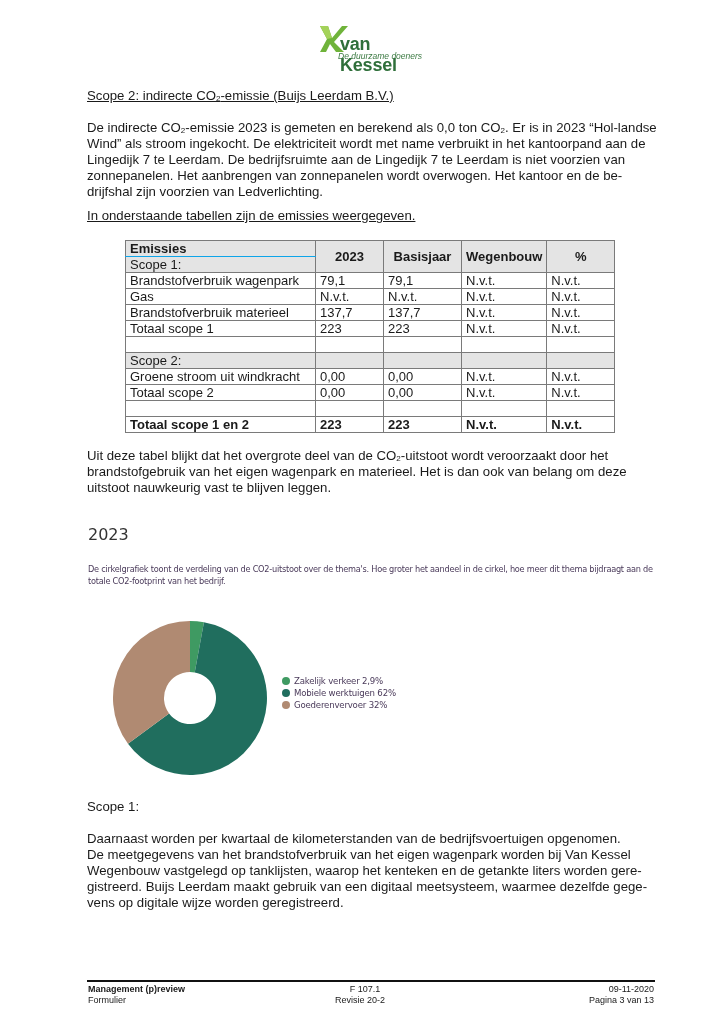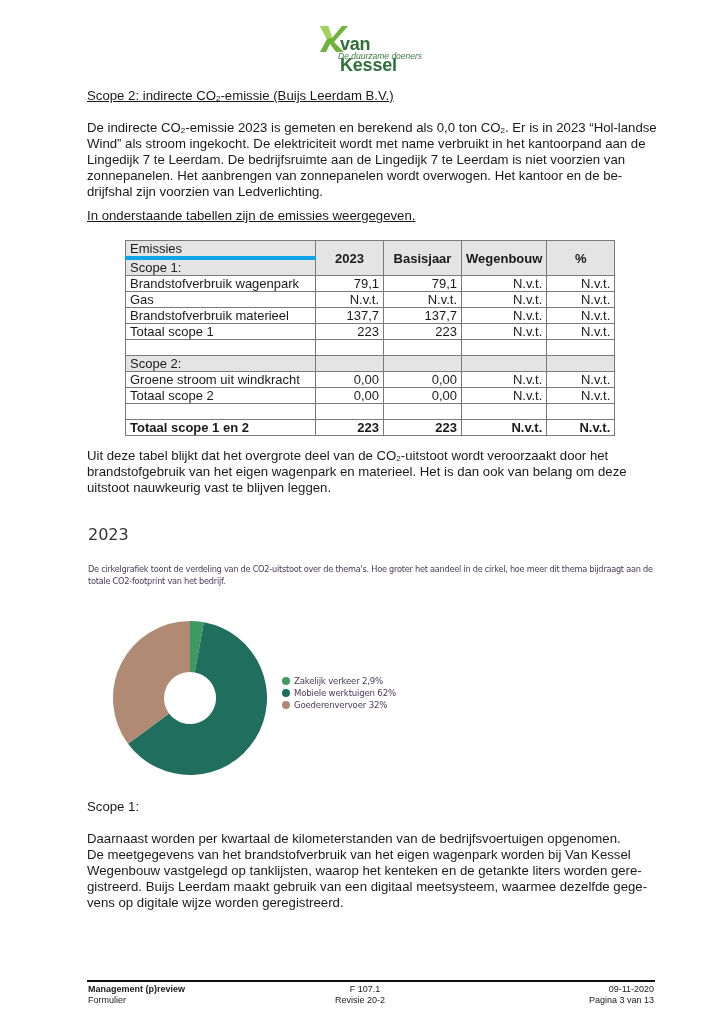--- a/index.html
+++ b/index.html
@@ -10,21 +10,21 @@
   .logo svg { position: absolute; left: 0; top: 0; }
   .logo-name { position: absolute; left: 22px; top: 10px; font-family: "Liberation Sans", sans-serif; font-weight: bold; font-size: 18px; color: #2f6f3a; letter-spacing: -0.2px; }
   .logo-tag { position: absolute; left: 20px; top: 27px; font-family: "Liberation Sans", sans-serif; font-style: italic; font-size: 8.5px; color: #3c7a43; white-space: nowrap; }
 
   .text { position: absolute; left: 87px; width: 575px; font-size: 13.2px; line-height: 16px; }
   .underline { text-decoration: underline; }
   sub { font-size: 8px; vertical-align: -1px; line-height: 0; }
 
   table.emis { position: absolute; left: 125px; top: 240px; border-collapse: collapse; font-size: 13px; }
   table.emis td { border: 1px solid #7a7a7a; height: 16px; padding: 0 4px; line-height: 15px; white-space: nowrap; }
-  table.emis td.num { text-align: right; }
+  table.emis td.num { text-align: left; }
   table.emis .hdr { background: #e4e4e4; }
   table.emis td.c0 { width: 190px; }
   table.emis td.c1 { width: 68px; }
   table.emis td.c2 { width: 78px; }
   table.emis td.c3 { width: 85px; }
   table.emis td.c4 { width: 68px; }
   table.emis .bold td { font-weight: bold; }
   table.emis .center { text-align: center; font-weight: bold; }
   table.emis tr.blank td { height: 16px; }
 
@@ -56,21 +56,21 @@
 
 <div class="text underline" style="top:88px;"><span>Scope 2: indirecte CO</span><sub>2</sub><span>-emissie (Buijs Leerdam B.V.)</span></div>
 
 <div class="text" style="top:120px;"><span>De indirecte CO</span><sub>2</sub><span>-emissie 2023 is gemeten en berekend als 0,0 ton CO</span><sub>2</sub><span>. Er is in 2023 “Hol-landse Wind” als stroom ingekocht. De elektriciteit wordt met name verbruikt in het kantoorpand aan de Lingedijk 7 te Leerdam. De bedrijfsruimte aan de Lingedijk 7 te Leerdam is niet voorzien van zonnepanelen. Het aanbrengen van zonnepanelen wordt overwogen. Het kantoor en de be-drijfshal zijn voorzien van Ledverlichting.</span></div>
 
 <div class="text underline" style="top:208px;">In onderstaande tabellen zijn de emissies weergegeven.</div>
 
 <table class="emis">
   <tbody>
       <tr class="hdr">
-    <td class="c0 bold" style="font-weight:normal;border-bottom:4px solid #0ea5e9;">Emissies</td>
+    <td class="c0 bold" style="font-weight:bold;border-bottom:1px solid #0ea5e9;">Emissies</td>
     <td class="c1 center" rowspan="2">2023</td>
     <td class="c2 center" rowspan="2">Basisjaar</td>
     <td class="c3 center" rowspan="2">Wegenbouw</td>
     <td class="c4 center" rowspan="2">%</td>
   </tr>
   <tr class="hdr">
     <td class="c0">Scope 1:</td>
   </tr>
   <tr>
     <td>Brandstofverbruik wagenpark</td>

